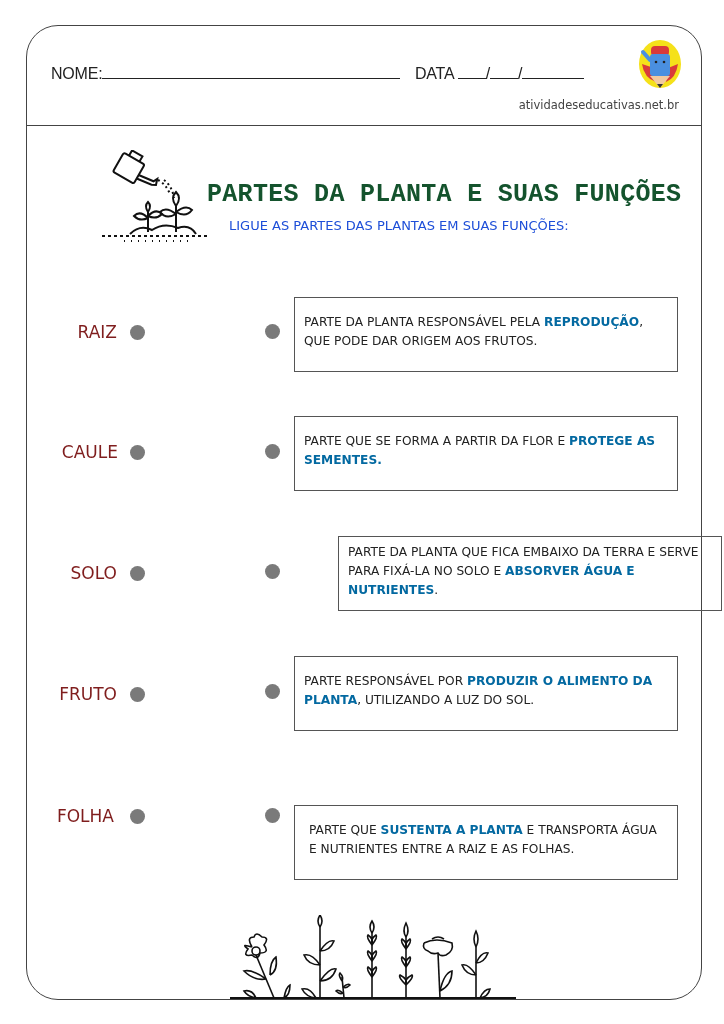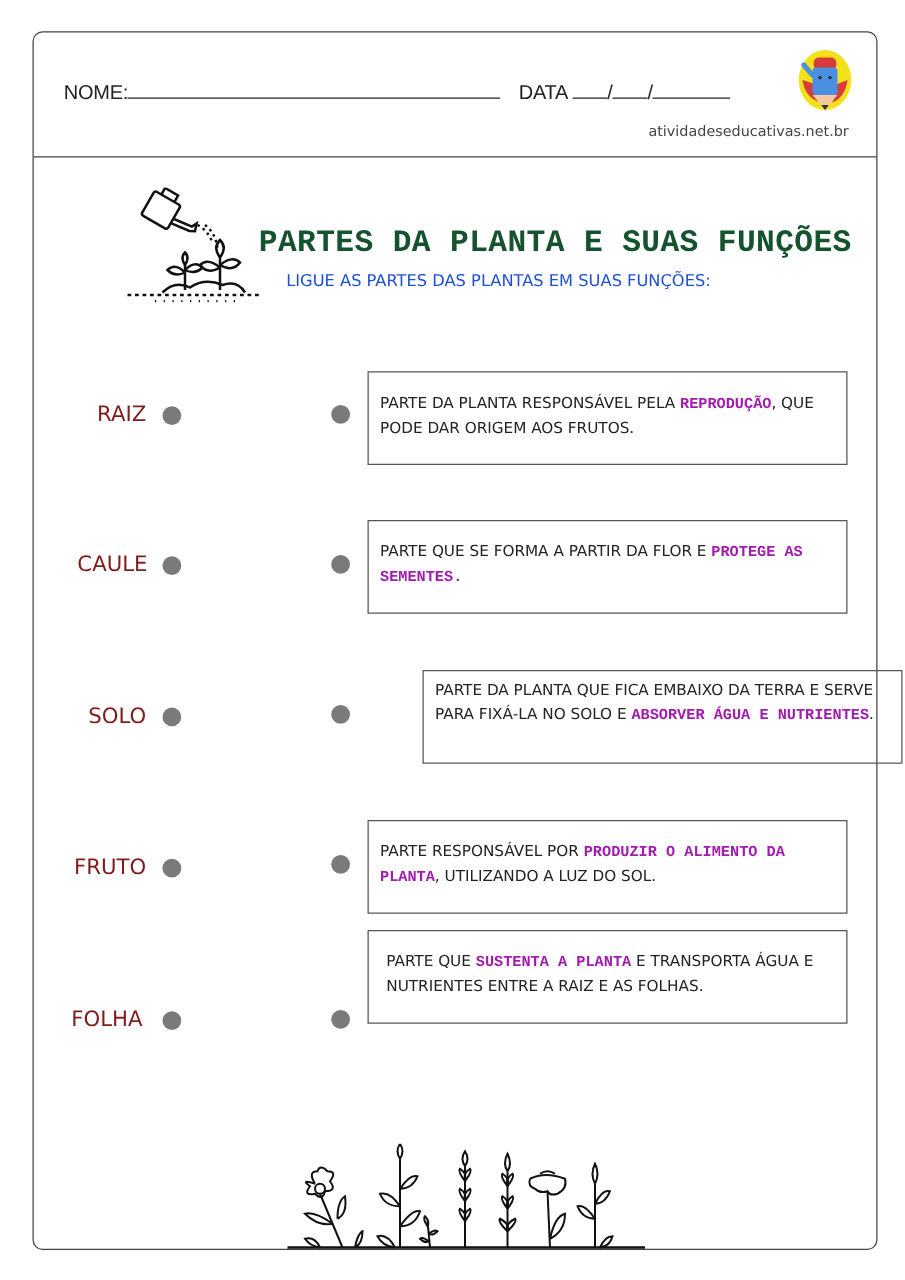--- a/index.html
+++ b/index.html
@@ -1,29 +1,29 @@
 <!DOCTYPE html>
 <html><head>
 <meta charset="utf-8">
 <style>
   html,body{margin:0;padding:0;background:#fff;}
   body{width:724px;height:1024px;position:relative;overflow:hidden;font-family:"DejaVu Sans","Liberation Sans",sans-serif;color:#222;}
-  .page{position:absolute;left:26px;top:25px;width:676px;height:975px;border:1.5px solid #444;border-radius:8px;box-sizing:border-box;}
+  .page{position:absolute;left:26px;top:25px;width:676px;height:975px;border:1.5px solid #444;border-radius:32px;box-sizing:border-box;}
   .header-divider{position:absolute;left:0;right:0;top:99px;border-top:1.5px solid #444;}
   .name-row{position:absolute;left:24px;top:38px;font-family:"Liberation Sans",sans-serif;font-size:16px;letter-spacing:-0.2px;white-space:nowrap;color:#222;}
   .blank{display:inline-block;border-bottom:1.3px solid #222;height:14px;vertical-align:baseline;}
   .site{position:absolute;right:22px;top:72px;font-size:11.5px;color:#444;font-family:"DejaVu Sans",sans-serif;margin-left:48px;}
   .logo{position:absolute;left:607px;top:12px;width:50px;height:52px;}
   .title{position:absolute;left:207px;top:180px;font-family:Liberation Mono, monospace;font-weight:bold;font-size:25px;letter-spacing:0.3px;color:#14532d;}
   .subtitle{position:absolute;left:229px;top:218px;font-size:13px;color:#1d4ed8;}
   .can{position:absolute;left:100px;top:150px;width:135px;height:92px;}
   .label{position:absolute;width:117px;text-align:right;font-size:17px;color:#7f1d1d;}
   .dot{position:absolute;width:15px;height:15px;border-radius:50%;background:#7a7a7a;}
   .box{position:absolute;left:294px;width:384px;height:75px;border:1.5px solid #555;box-sizing:border-box;padding:15px 9px 0 9px;font-size:12.2px;line-height:19px;color:#222;}
-  .box b{font-weight:bold;color:#a21caf;font-family:Liberation Mono, monospace;}
+  .box b{font-weight:bold;color:#0369a1;}
   .flowers{position:absolute;left:226px;top:915px;width:294px;height:86px;}
 </style>
 </head>
 <body>
 
 <div class="page">
   <div class="name-row">
     <span>NOME:</span><span class="blank" style="width:298px;"></span>
     <span style="display:inline-block;width:6px;"></span>
     <span>DATA</span>
@@ -95,21 +95,21 @@
 <div class="label" style="left:0;top:684px;">FRUTO</div>
 <div class="dot" style="left:130px;top:687px;"></div>
 <div class="dot" style="left:265px;top:684px;"></div>
 <div class="box" style="top:656px;">
   <span>PARTE RESPONSÁVEL POR </span><b>PRODUZIR O ALIMENTO DA PLANTA</b><span>, UTILIZANDO A LUZ DO SOL.</span>
 </div>
 
 <div class="label" style="left:-3px;top:806px;">FOLHA</div>
 <div class="dot" style="left:130px;top:809px;"></div>
 <div class="dot" style="left:265px;top:808px;"></div>
-<div class="box" style="top:744px;padding-left:14px;">
+<div class="box" style="top:805px;padding-left:14px;">
   <span>PARTE QUE </span><b>SUSTENTA A PLANTA</b><span> E TRANSPORTA ÁGUA E NUTRIENTES ENTRE A RAIZ E AS FOLHAS.</span>
 </div>
 
 <svg class="flowers" viewBox="0 0 294 86" fill="none" stroke="#111" stroke-width="1.6">
   <path d="M4 83 L290 83" stroke-width="2"></path>
 
   <path d="M48 83 L30 40"></path>
   <circle cx="30" cy="36" r="4"></circle>
   <path d="M26 32 Q20 22 28 22 Q30 16 36 22 Q44 22 38 30 Q44 38 34 38 Q32 46 26 40 Q16 42 22 34 Q14 28 26 32"></path>
   <path d="M40 64 Q26 54 18 56 Q28 66 40 64"></path>

